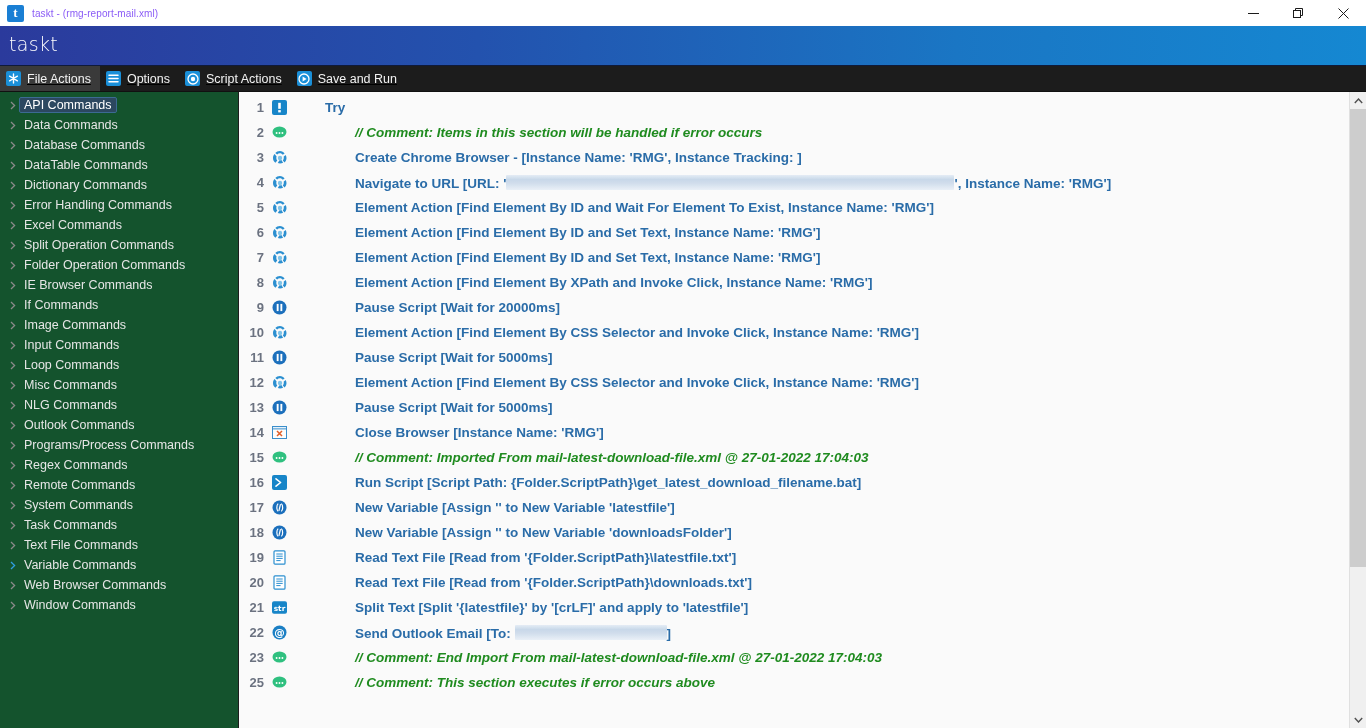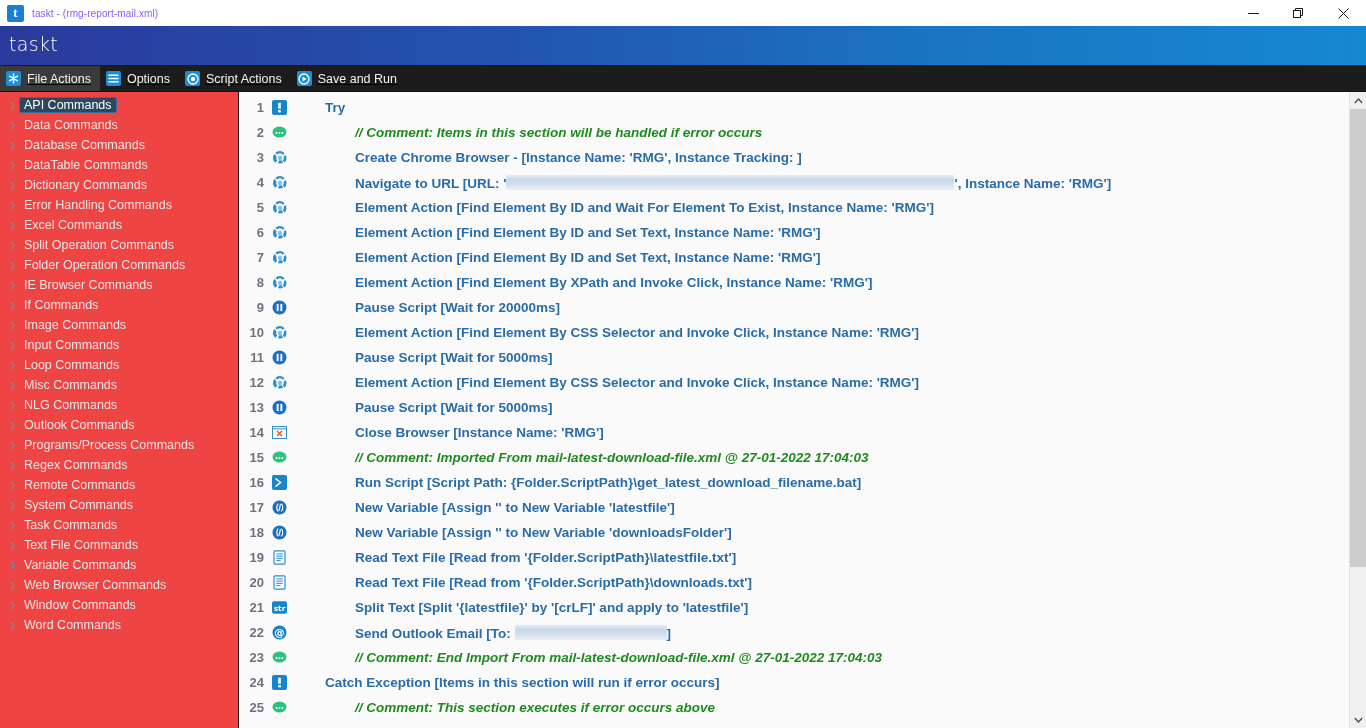--- a/index.html
+++ b/index.html
@@ -95,21 +95,21 @@
   
   .body-wrap {
     display: flex;
     height: calc(728px - 26px - 40px - 26px);
     background: #2d2d2d;
   }
 
   
   .sidebar {
     width: 238px;
-    background: #ef4444;
+    background: #14532d;
     padding-top: 3px;
     overflow: hidden;
     flex: 0 0 auto;
   }
   .side-item {
     height: 20px;
     display: flex;
     align-items: center;
     padding-left: 5px;
     color: #e6e6e6;
@@ -487,28 +487,20 @@
         <span class="side-label">Web Browser Commands</span>
       </div>
       <div class="side-item">
         <span class="chev">
           <svg width="6" height="9" viewBox="0 0 6 9">
             <path d="M1 1 L4.6 4.5 L1 8" fill="none" stroke="currentColor" stroke-width="1.3"></path>
           </svg>
         </span>
         <span class="side-label">Window Commands</span>
       </div>
-      <div class="side-item">
-        <span class="chev">
-          <svg width="6" height="9" viewBox="0 0 6 9">
-            <path d="M1 1 L4.6 4.5 L1 8" fill="none" stroke="currentColor" stroke-width="1.3"></path>
-          </svg>
-        </span>
-        <span class="side-label">Word Commands</span>
-      </div>
     </div>
 
   <div class="script-panel">
     <div class="script-rows" id="script-rows">
         <div class="row lvl0">
           <div class="num">1</div>
           <div class="ico">
             <svg width="15" height="15" viewBox="0 0 15 15">
               <rect x="0" y="0" width="15" height="15" rx="2" fill="#1785c8"></rect>
               <rect x="6.2" y="2.8" width="2.6" height="6" fill="#ffffff"></rect>
@@ -784,31 +776,20 @@
           <div class="ico">
             <svg width="15" height="15" viewBox="0 0 15 15">
               <ellipse cx="7.5" cy="7" rx="7" ry="5.6" fill="#2fc07f"></ellipse>
               <circle cx="4.6" cy="8" r="0.95" fill="#ffffff"></circle>
               <circle cx="7.5" cy="8" r="0.95" fill="#ffffff"></circle>
               <circle cx="10.4" cy="8" r="0.95" fill="#ffffff"></circle>
             </svg>
           </div>
           <div class="txt">// Comment: End Import From mail-latest-download-file.xml @ 27-01-2022 17:04:03</div>
         </div>
-        <div class="row lvl0">
-          <div class="num">24</div>
-          <div class="ico">
-            <svg width="15" height="15" viewBox="0 0 15 15">
-              <rect x="0" y="0" width="15" height="15" rx="2" fill="#1785c8"></rect>
-              <rect x="6.2" y="2.8" width="2.6" height="6" fill="#ffffff"></rect>
-              <rect x="6.2" y="10.1" width="2.6" height="2.3" fill="#ffffff"></rect>
-            </svg>
-          </div>
-          <div class="txt">Catch Exception [Items in this section will run if error occurs]</div>
-        </div>
         <div class="row lvl1 comment">
           <div class="num">25</div>
           <div class="ico">
             <svg width="15" height="15" viewBox="0 0 15 15">
               <ellipse cx="7.5" cy="7" rx="7" ry="5.6" fill="#2fc07f"></ellipse>
               <circle cx="4.6" cy="8" r="0.95" fill="#ffffff"></circle>
               <circle cx="7.5" cy="8" r="0.95" fill="#ffffff"></circle>
               <circle cx="10.4" cy="8" r="0.95" fill="#ffffff"></circle>
             </svg>
           </div>

